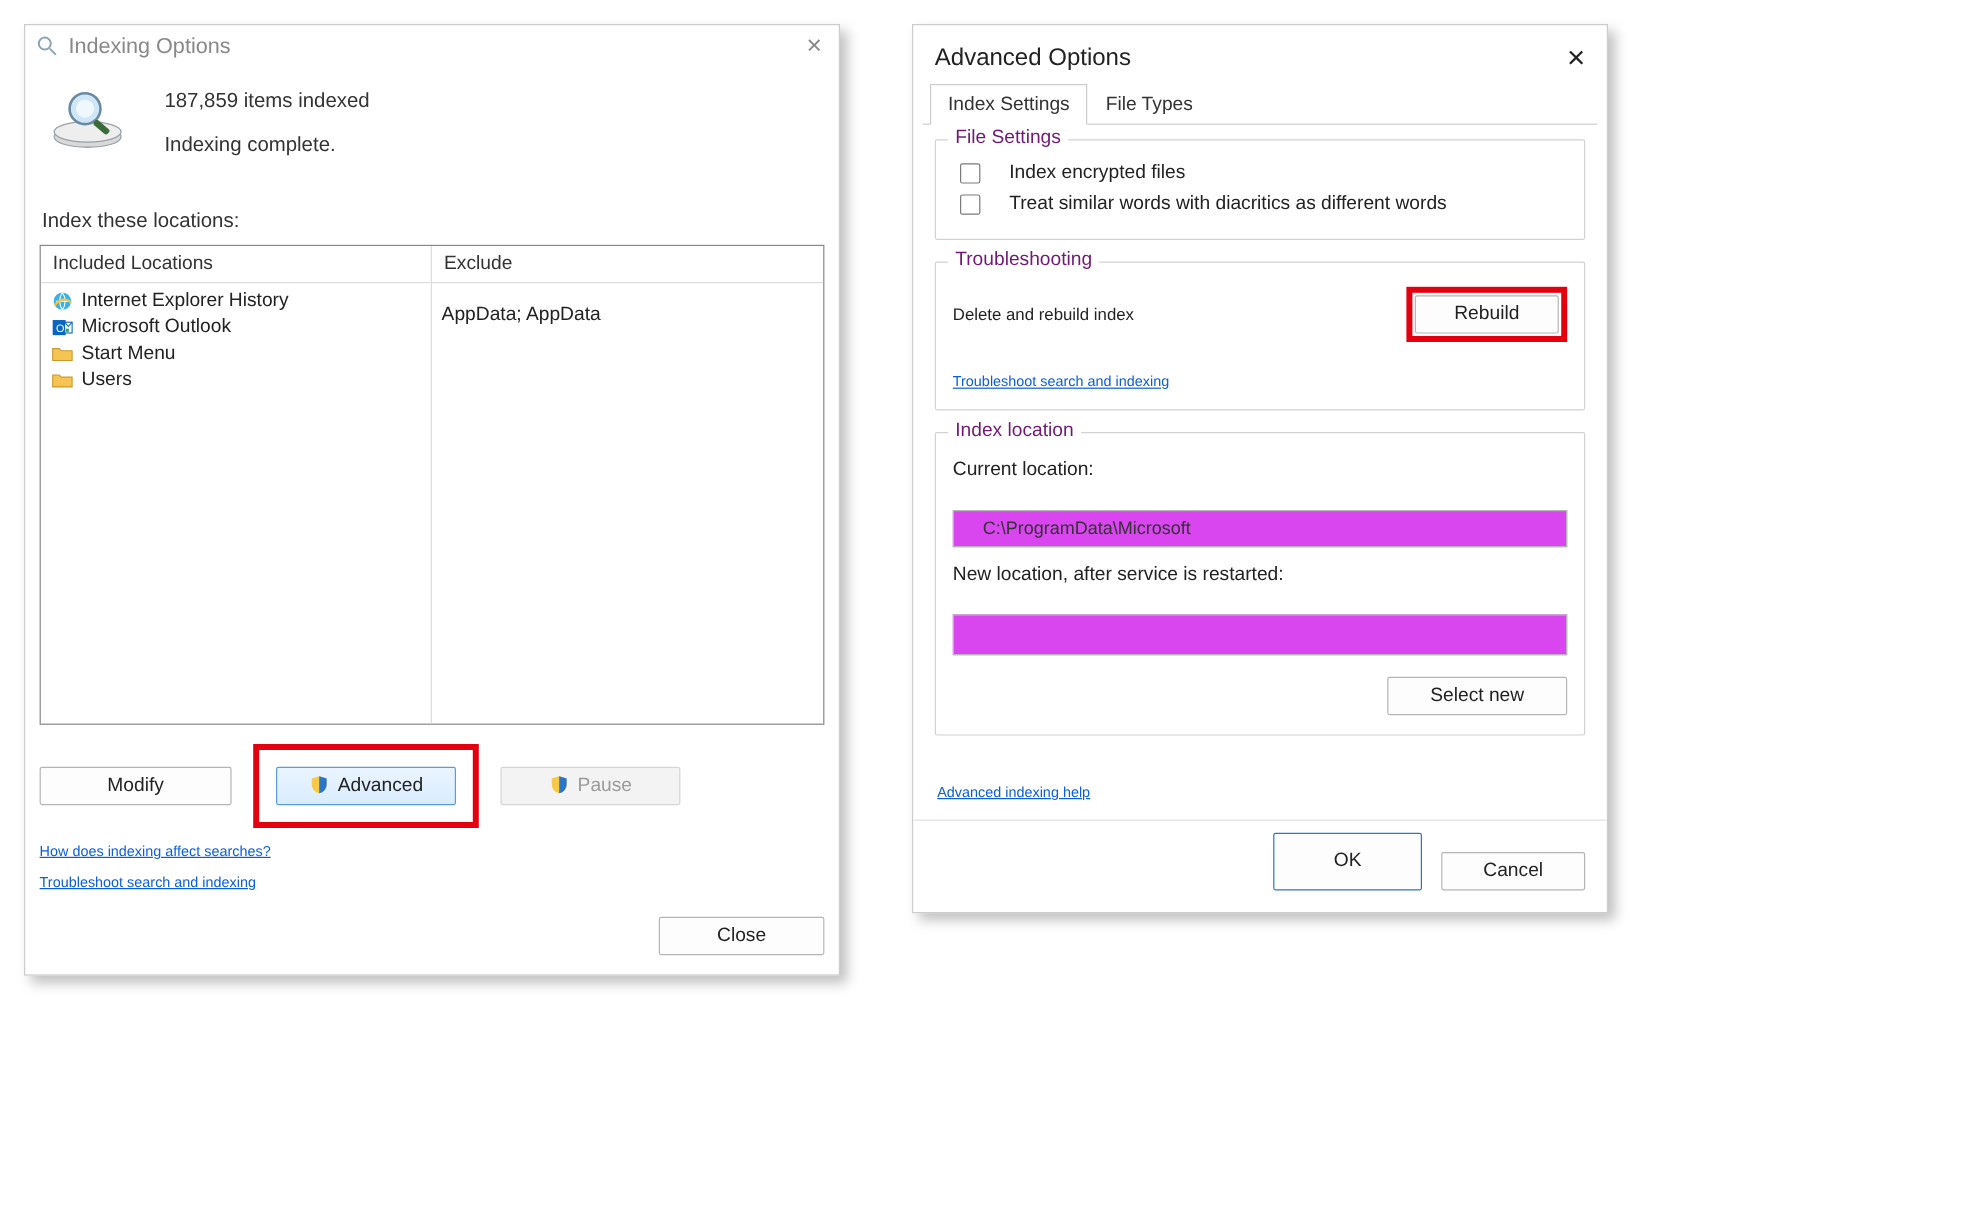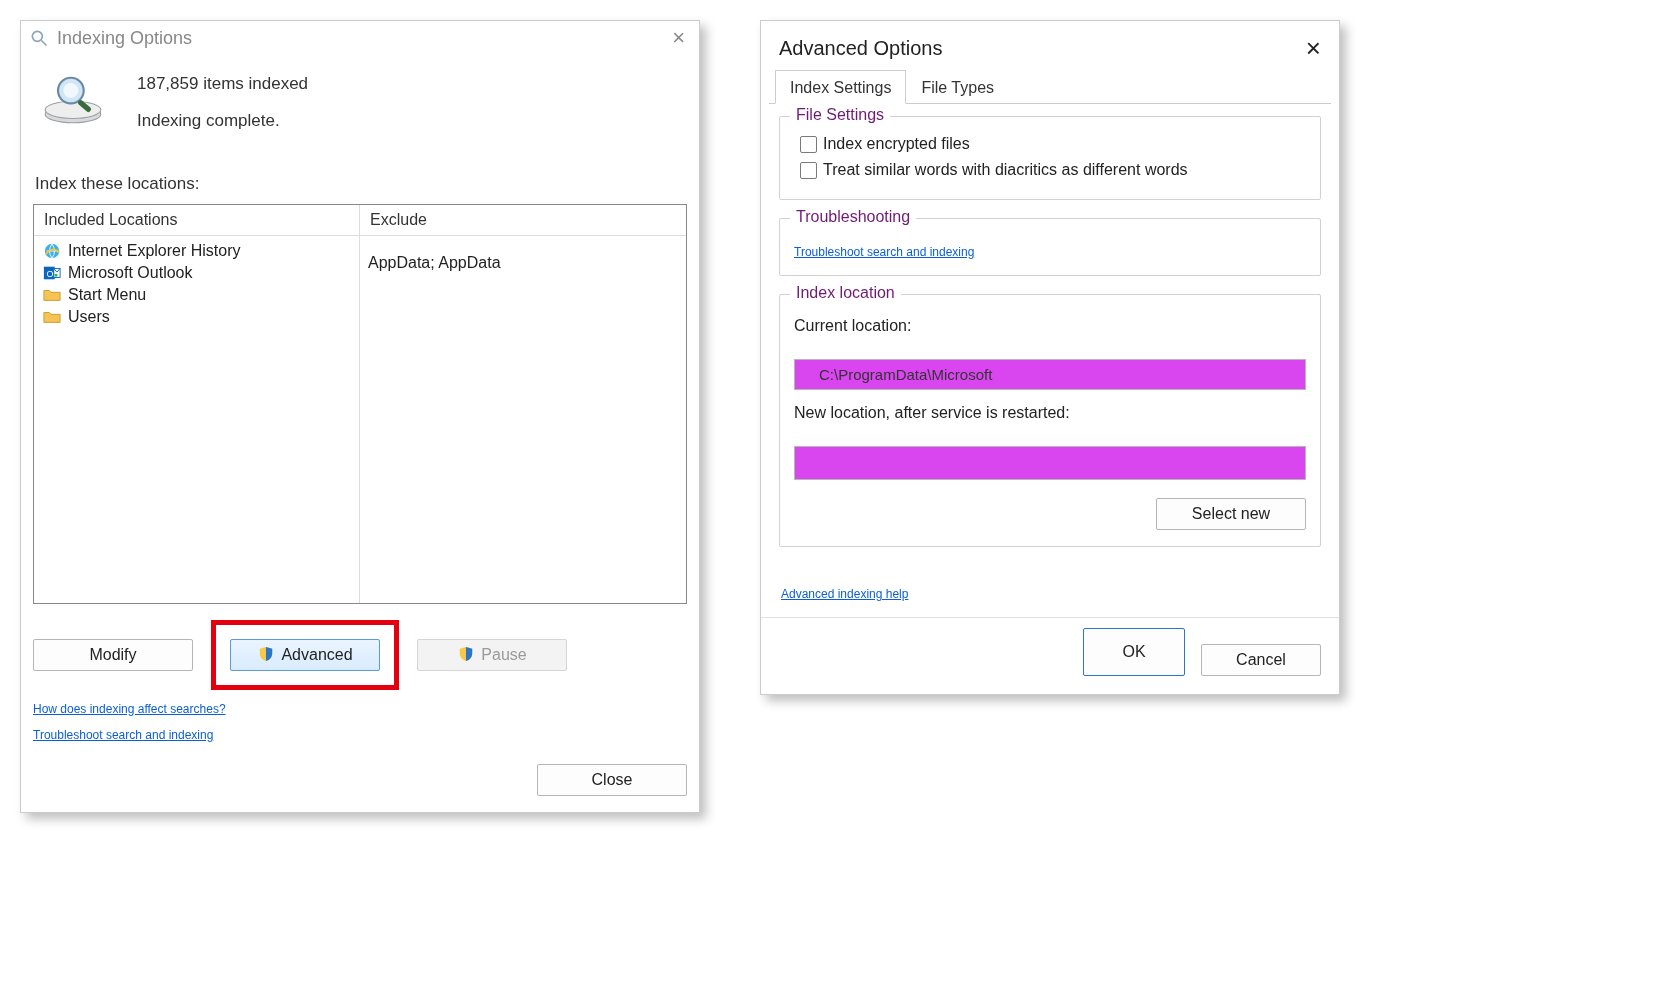--- a/index.html
+++ b/index.html
@@ -90,21 +90,21 @@
   .btn-adv {
     width: 150px;
     background: linear-gradient(#eaf4ff,#d9ecff);
     border: 1px solid #5a9bd8;
   }
   .btn-pause { width: 150px; color:#9a9a9a; background:#f3f3f3; cursor:default; border-color:#d5d5d5;}
   .shield-icon { width:18px; height:18px; }
 
   .link { color: #0b5fd6; text-decoration: underline; font-size: 12px; margin-top: 12px; display:inline-block; cursor:pointer; }
   .close-row { display:flex; justify-content:flex-end; margin-top: 22px; }
-  .btn-close { width: 150px; }
+  .btn-close { width: 138px; }
 
   
   .tabstrip { display:flex; padding: 0 6px; border-bottom:1px solid #ccc; margin: 0 8px; }
   .tab {
     padding: 8px 14px 6px 14px;
     font-size: 16px;
     border: 1px solid transparent;
     border-bottom: none;
     cursor: pointer;
     position: relative;
@@ -126,37 +126,37 @@
     position: relative;
   }
   .groupbox-title {
     position: absolute;
     top: -11px; left: 10px;
     background: #fff;
     padding: 0 6px;
     font-size: 16px;
     color: #701a75;
   }
-  .chk-row { display:flex; align-items:center; gap:6px; font-size:16px; padding: 4px 0 4px 6px; }
+  .chk-row { display:flex; align-items:center; gap:24px; font-size:16px; padding: 4px 0 4px 6px; }
   .chk {
     width: 17px; height: 17px; border: 1px solid #7a7a7a; border-radius: 2px; background:#fff;
   }
 
   .rebuild-row { display:flex; align-items:center; justify-content:space-between; margin: 6px 0 14px 0; }
   .rebuild-wrap { border: 5px solid #e3000f; padding: 2px; }
   .btn-rebuild { width: 120px; padding:6px 0; }
 
   .field { width:100%; border:1px solid #b7b7b7; background:#d946ef; padding:6px 24px; font-size:15px; margin-top:24px; min-height:30px; color:#333; }
   .field.empty { min-height:34px; }
   .label-sm { font-size:16px; color:#222; margin-top:8px; }
   .sel-row { display:flex; justify-content:flex-end; margin-top:18px; }
   .btn-select { width:150px; }
 
   .foot-row { display:flex; justify-content:flex-end; gap:16px; padding: 10px 18px 18px 18px; border-top:1px solid #e2e2e2; margin-top: 8px; }
-  .btn-ok { width:102px; border:1px solid #2a77c9; color:#222; }
+  .btn-ok { width:124px; border:1px solid #2a77c9; color:#222; }
   .btn-cancel { width:120px;margin-top:16px; }
 
   .help-link { margin-left: 20px; margin-bottom: 8px; }
 </style>
 </head>
 <body>
 
 <div class="dialog dialog-left">
   <div class="titlebar">
     <span class="titlebar-icon">
@@ -305,20 +305,28 @@
         <span>Index encrypted files</span>
       </div>
       <div class="chk-row">
         <span class="chk"></span>
         <span>Treat similar words with diacritics as different words</span>
       </div>
     </div>
 
     <div class="groupbox">
       <div class="groupbox-title">Troubleshooting</div>
+      <div class="rebuild-row">
+        <span>Delete and rebuild index</span>
+        <div class="rebuild-wrap">
+          <div class="btn btn-rebuild">
+              <span>Rebuild</span>
+            </div>
+        </div>
+      </div>
       <a class="link">Troubleshoot search and indexing</a>
     </div>
 
     <div class="groupbox">
       <div class="groupbox-title">Index location</div>
       <div class="label-sm">Current location:</div>
       <div class="field">C:\ProgramData\Microsoft</div>
       <div class="label-sm" style="margin-top:14px">New location, after service is restarted:</div>
       <div class="field empty"></div>
       <div class="sel-row">

